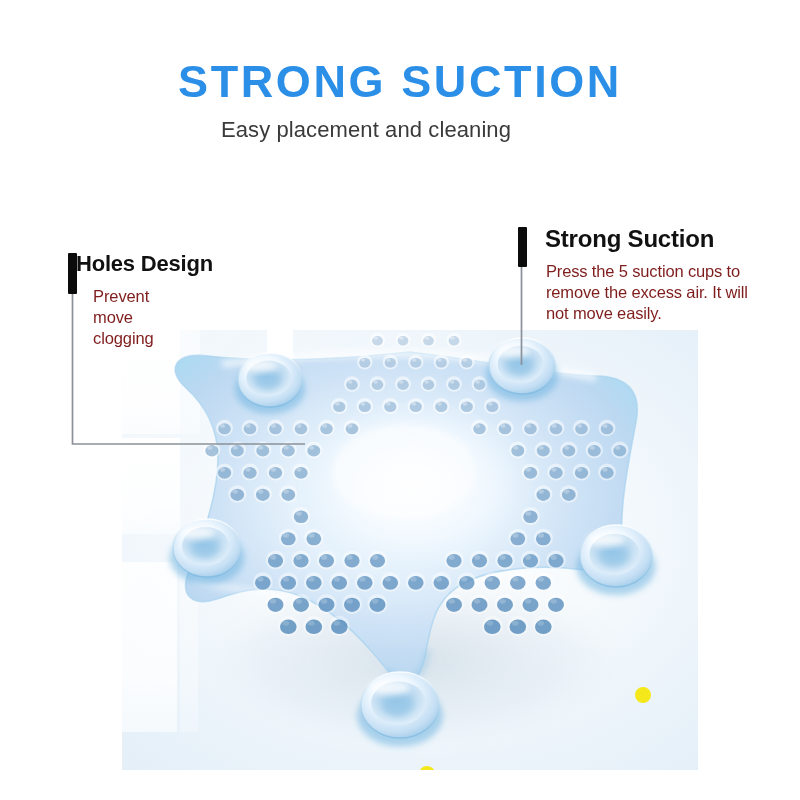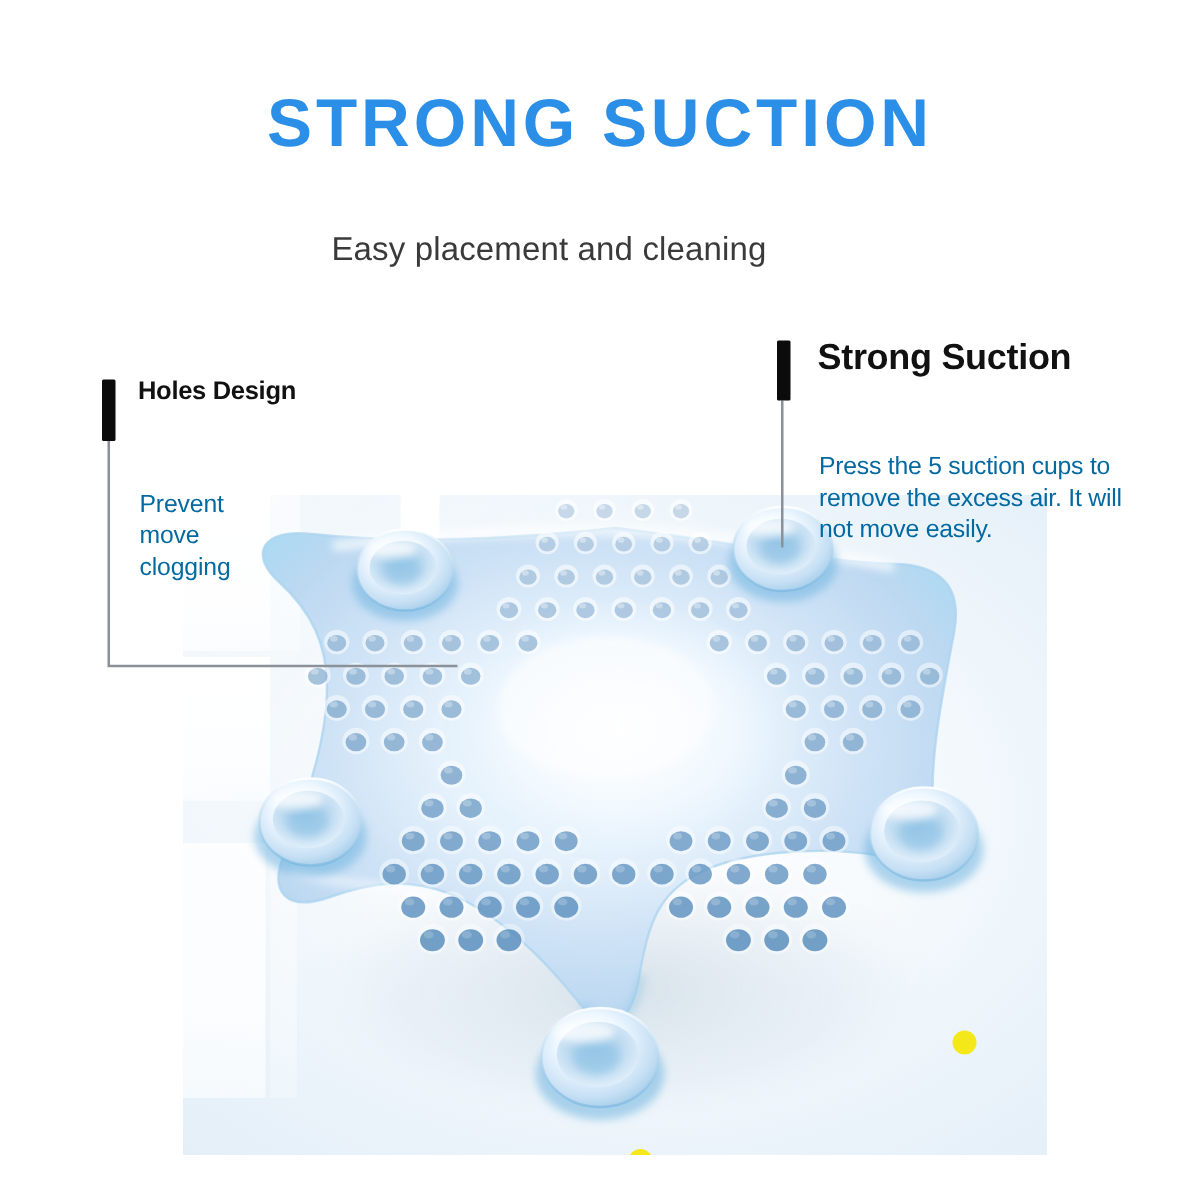--- a/index.html
+++ b/index.html
@@ -39,46 +39,44 @@
     position: absolute;
     left: 0;
     top: 117px;
     width: 732px;
     text-align: center;
     font-size: 22px;
     font-weight: normal;
     letter-spacing: 0.1px;
     color: #3a3a3a;
     line-height: 1.2;
-    margin-top: 36px;
   }
 
   
   .callout { position: absolute; }
   .callout-bar {
     position: absolute;
     background: #0b0b0b;
     border-radius: 1px;
   }
   .callout-title {
     position: absolute;
     font-weight: bold;
     color: #111111;
     white-space: nowrap;
     line-height: 1.1;
   }
   .callout-body {
     position: absolute;
-    color: #0369a1;
+    color: #7f1d1d;
     line-height: 1.26;
-    margin-top: 40px;
   }
 
   #callout-left .callout-bar  { left: 68px;  top: 253px; width: 9px;  height: 41px; }
-  #callout-left .callout-title{ left: 92px;  top: 252px; font-size: 17px; letter-spacing: -0.2px; }
+  #callout-left .callout-title{ left: 76px;  top: 252px; font-size: 22px; letter-spacing: -0.2px; }
   #callout-left .callout-body { left: 93px;  top: 286px; font-size: 16.5px; letter-spacing: -0.1px; }
 
   #callout-right .callout-bar  { left: 518px; top: 227px; width: 9px;  height: 40px; }
   #callout-right .callout-title{ left: 545px; top: 226px; font-size: 24px; letter-spacing: -0.2px; }
   #callout-right .callout-body { left: 546px; top: 261px; font-size: 16.5px; width: 216px; letter-spacing: -0.15px; }
 
   
   #leaders {
     position: absolute;
     left: 0; top: 0;

